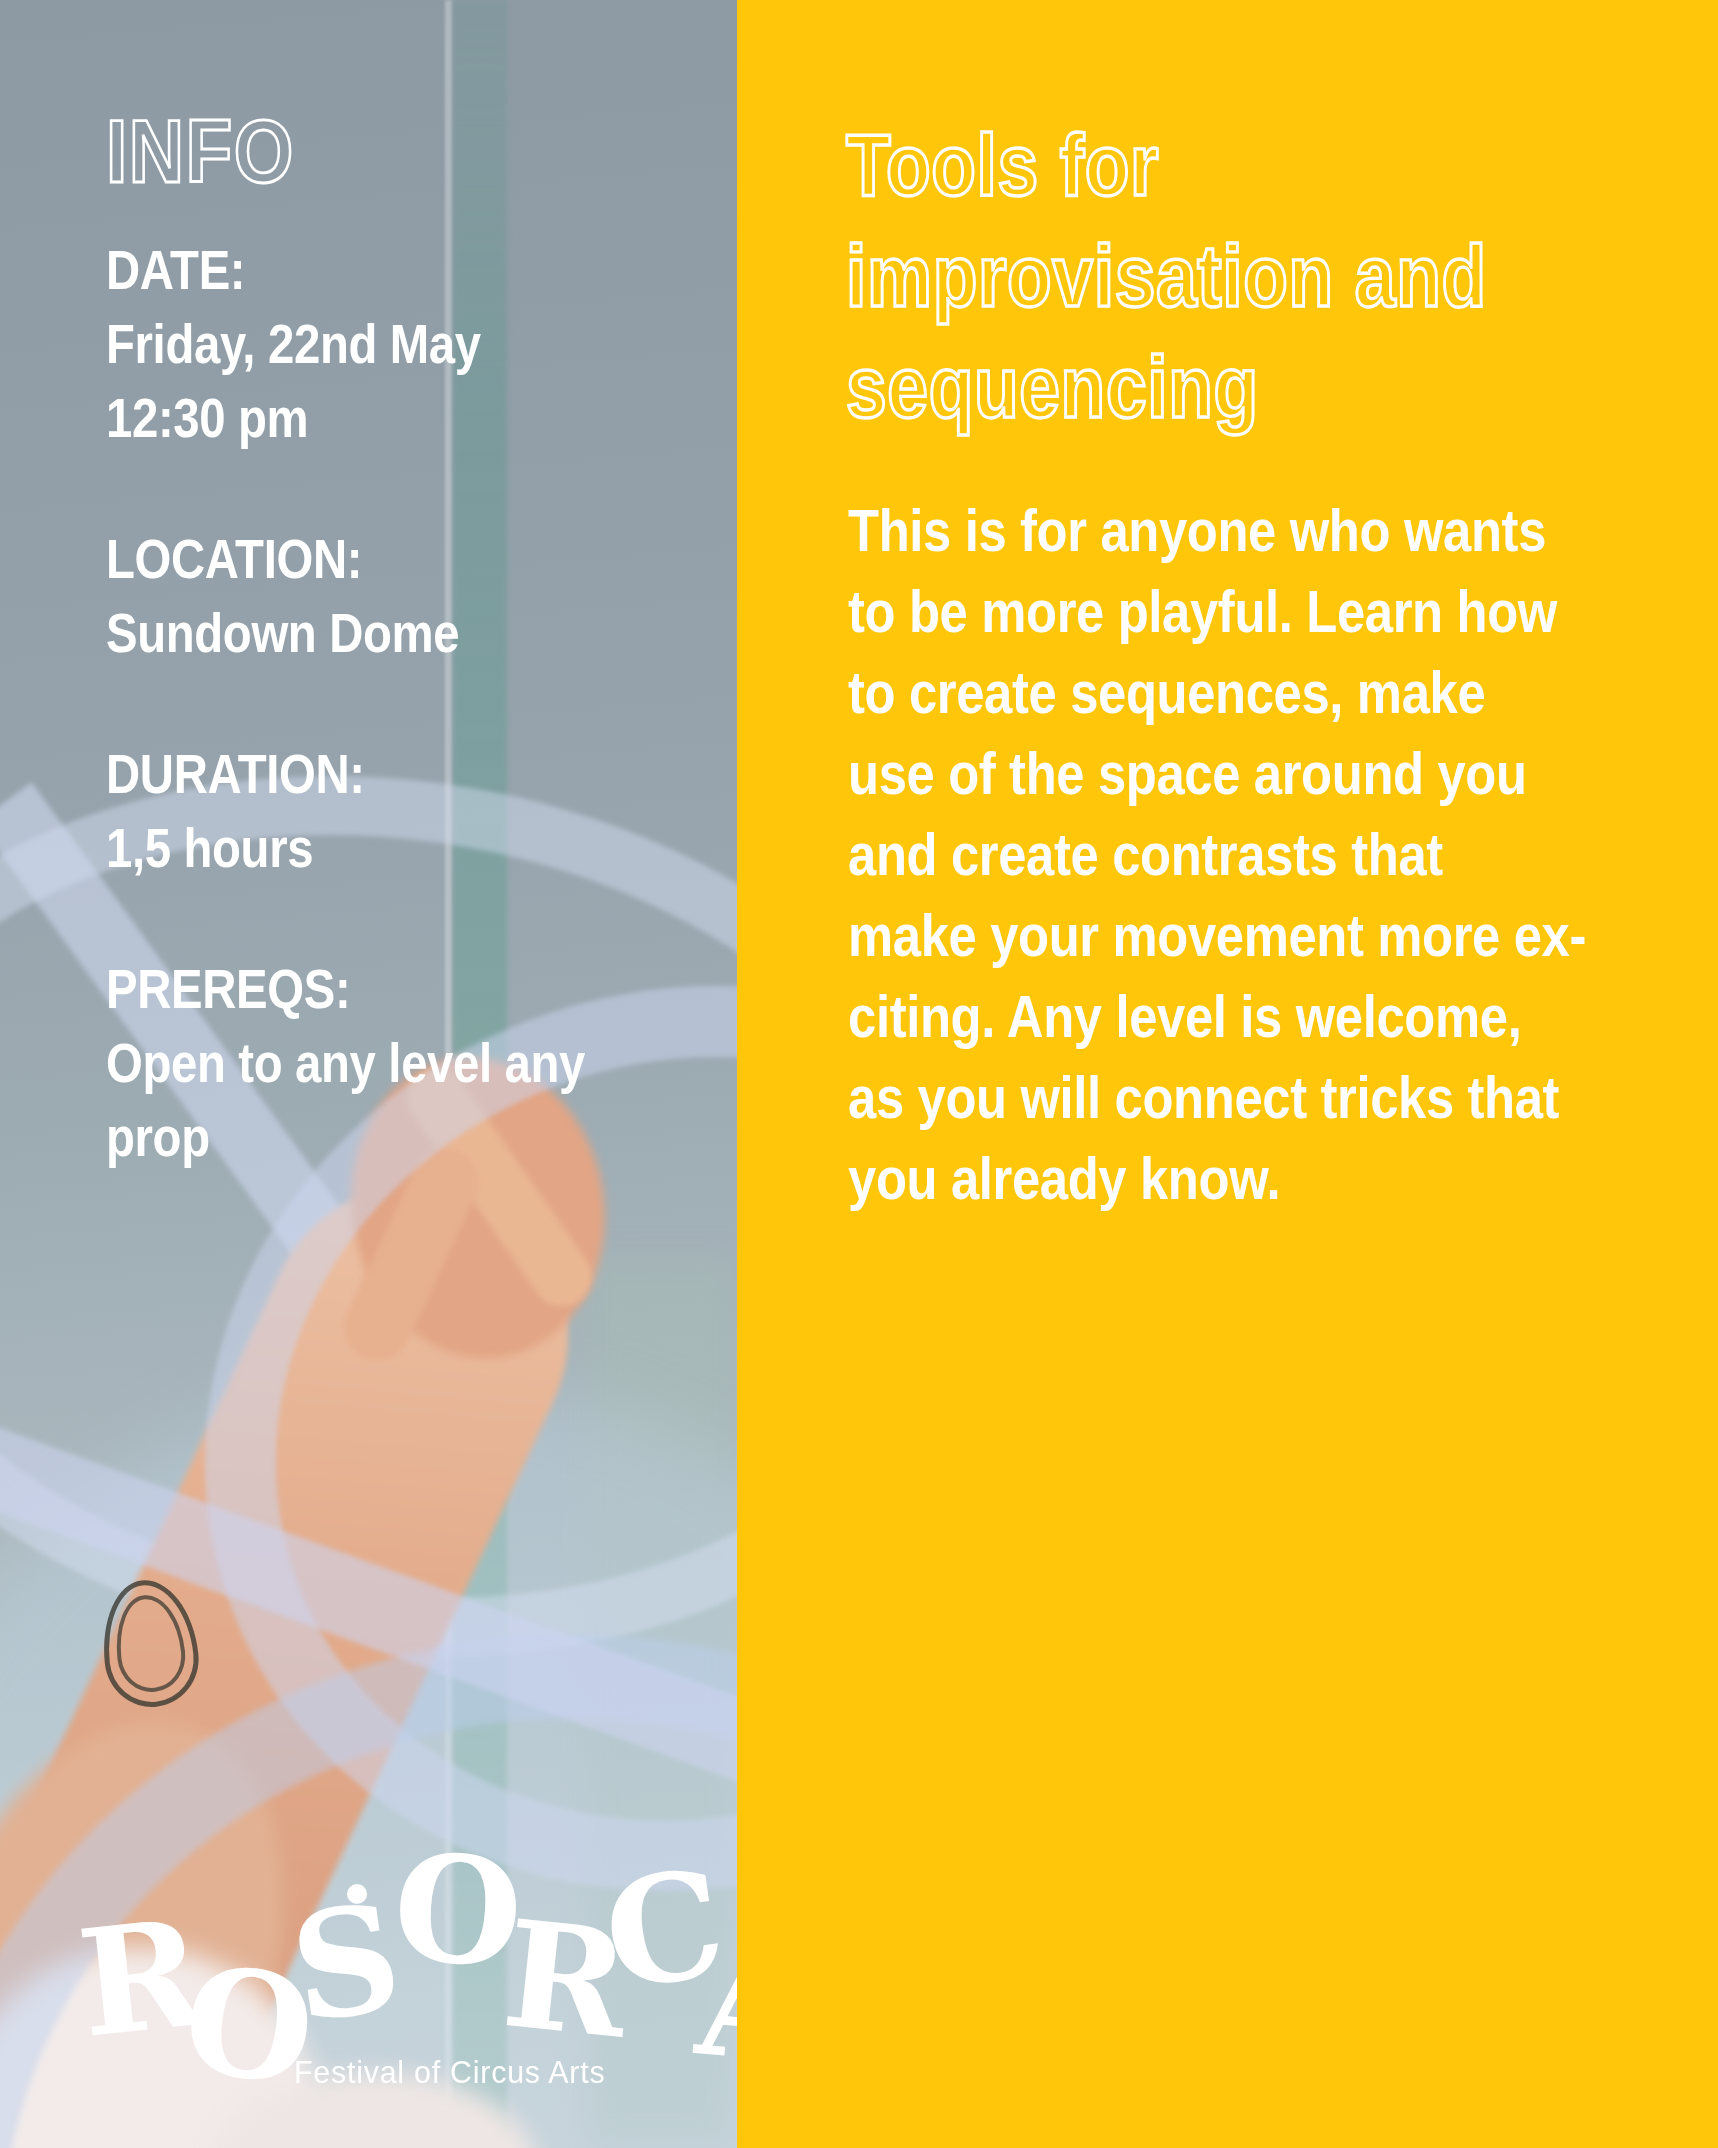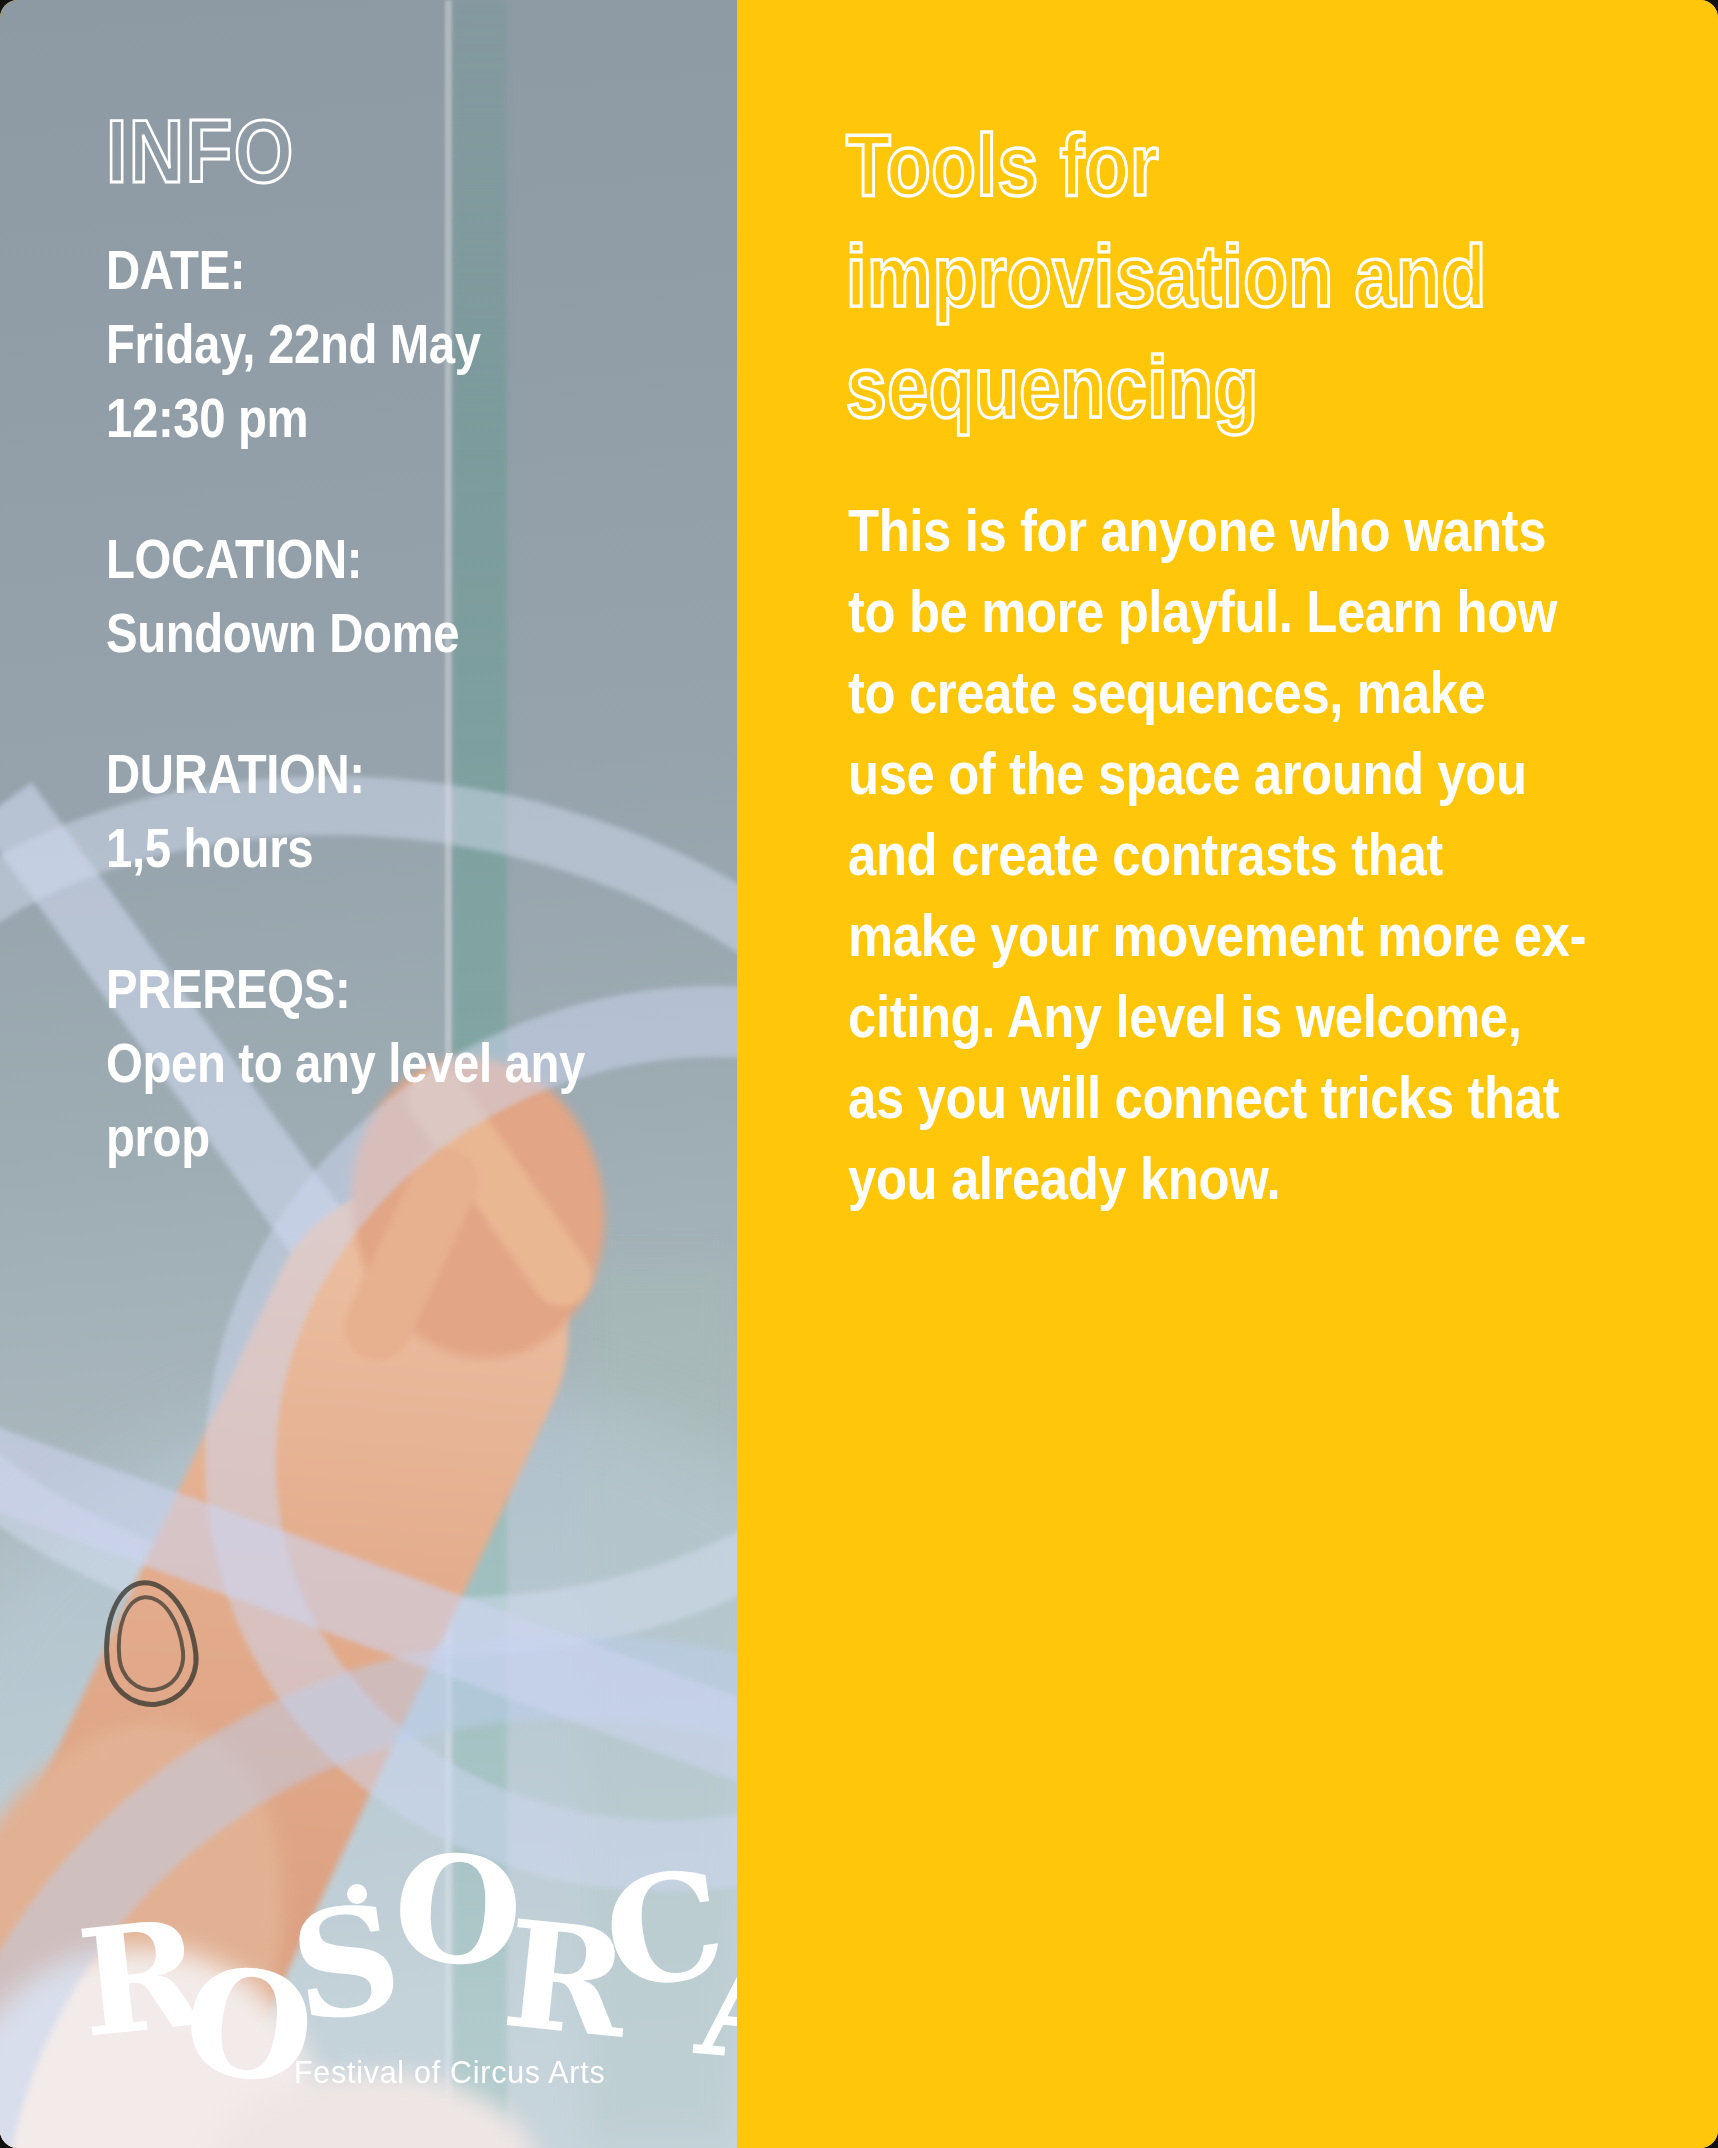--- a/index.html
+++ b/index.html
@@ -1,18 +1,18 @@
 <!DOCTYPE html>
 <html style="font-size:13.4px"><head>
 <meta charset="utf-8">
 <style>
   html,body{margin:0;padding:0;background:#111;}
   .poster{
     position:relative;width:1718px;height:2148px;overflow:hidden;
-    background:#ffc60a;font-family:"Liberation Sans",sans-serif;border-radius:18px;
+    background:#ffc60a;font-family:"Liberation Sans",sans-serif;
   }
   
   .photo{
     position:absolute;left:0;top:0;width:737px;height:2148px;overflow:hidden;
     background:linear-gradient(175deg,#8d9aa4 0%,#919ea8 18%,#96a3ac 36%,
       #9dabb3 52%,#a9b7bd 66%,#b7c5c9 80%,#c6d1d3 92%,#ccd6d8 100%);
   }
   .shape{position:absolute;}
   .glass-edge{left:445px;top:0;width:6.7px;height:2148px;
     background:rgba(255,255,255,.30);filter:blur(1.7px);}

